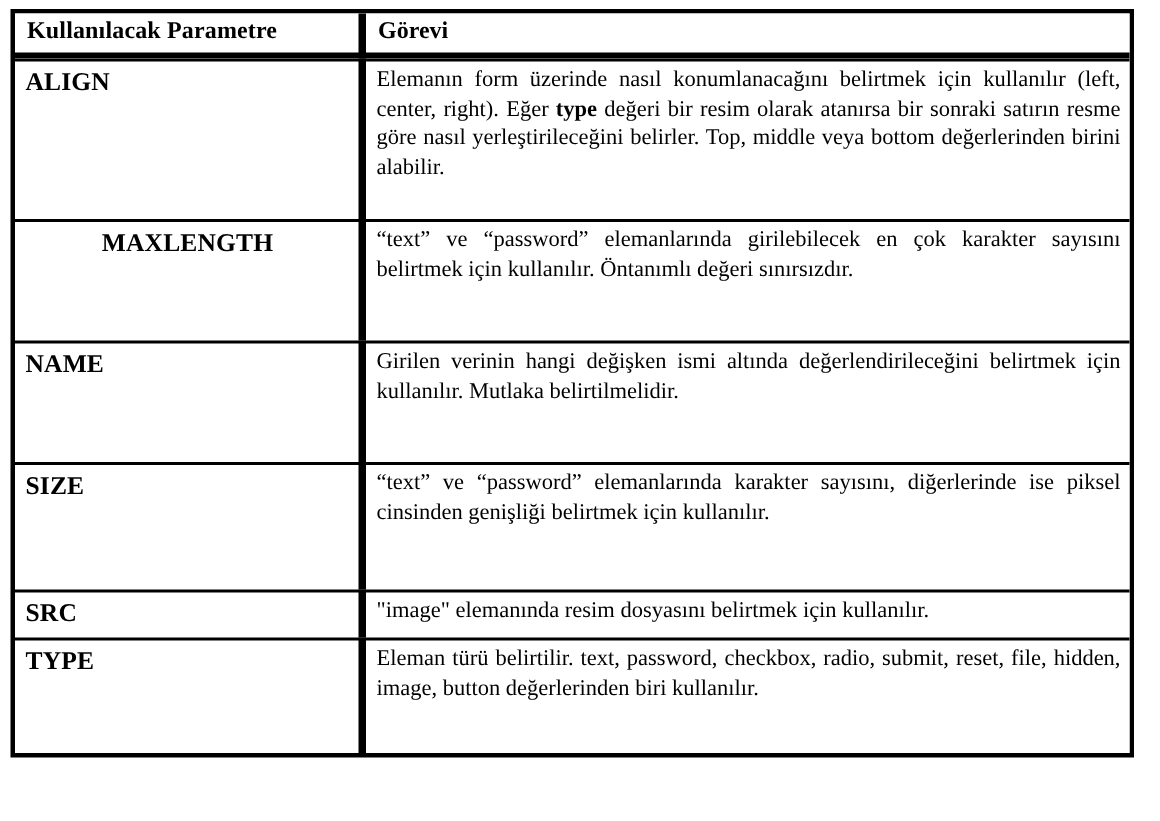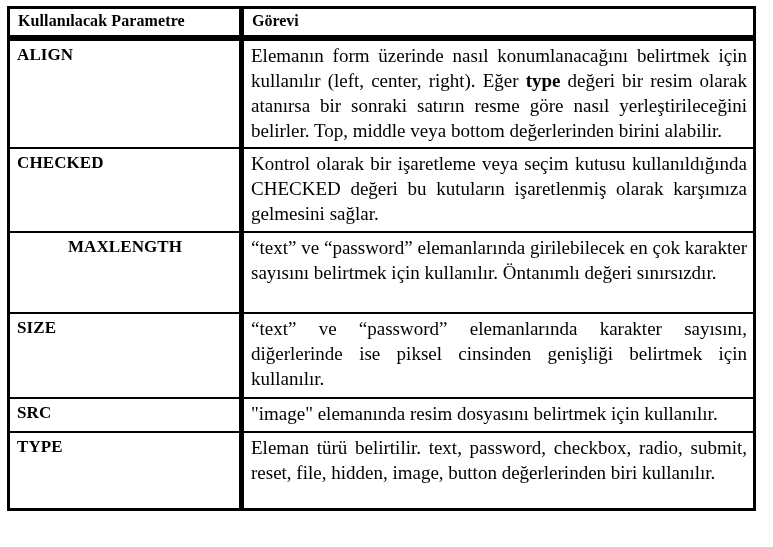--- a/index.html
+++ b/index.html
@@ -47,21 +47,21 @@
   td.cell-name {
     border-right: 3px solid #000000;
     font-weight: bold;
     font-size: 17px;
     line-height: 1.30;
     letter-spacing: 0.1px;
     white-space: nowrap;
   }
   td.cell-desc {
     border-left: 2px solid #000000;
-    font-size: 19px;
+    font-size: 15px;
     line-height: 1.31;
     text-align: justify;
     text-justify: inter-word;
     hyphens: none;
   }
 
   
   tr.header-row td {
     font-weight: bold;
     font-size: 16px;
@@ -109,30 +109,30 @@
         <td class="cell-desc">Görevi</td>
       </tr>
 
       <tr class="body-row">
         <td class="cell-name h-align">ALIGN</td>
         <td class="cell-desc h-align">
           <span>Elemanın form üzerinde nasıl konumlanacağını belirtmek için kullanılır (left, center, right). Eğer </span><b class="inline-bold">type</b><span> değeri bir resim olarak atanırsa bir sonraki satırın resme göre nasıl yerleştirileceğini belirler. Top, middle veya bottom değerlerinden birini alabilir.</span>
         </td>
       </tr>
 
-      <tr class="body-row">
-        <td class="cell-name h-checked">CHECKED</td>
-        <td class="cell-desc h-checked">Kontrol olarak bir işaretleme veya seçim kutusu kullanıldığında CHECKED değeri bu kutuların işaretlenmiş olarak karşımıza gelmesini sağlar.</td>
-      </tr>
 
       <tr class="body-row">
         <td class="cell-name h-maxlen">MAXLENGTH</td>
         <td class="cell-desc h-maxlen">“text” ve “password” elemanlarında girilebilecek en çok karakter sayısını belirtmek için kullanılır. Öntanımlı değeri sınırsızdır.</td>
       </tr>
 
+      <tr class="body-row">
+        <td class="cell-name h-name">NAME</td>
+        <td class="cell-desc h-name">Girilen verinin hangi değişken ismi altında değerlendirileceğini belirtmek için kullanılır. Mutlaka belirtilmelidir.</td>
+      </tr>
 
       <tr class="body-row">
         <td class="cell-name h-size">SIZE</td>
         <td class="cell-desc h-size">“text” ve “password” elemanlarında karakter sayısını, diğerlerinde ise piksel cinsinden genişliği belirtmek için kullanılır.</td>
       </tr>
 
       <tr class="body-row">
         <td class="cell-name h-src">SRC</td>
         <td class="cell-desc h-src nojust">"image" elemanında resim dosyasını belirtmek için kullanılır.</td>
       </tr>

